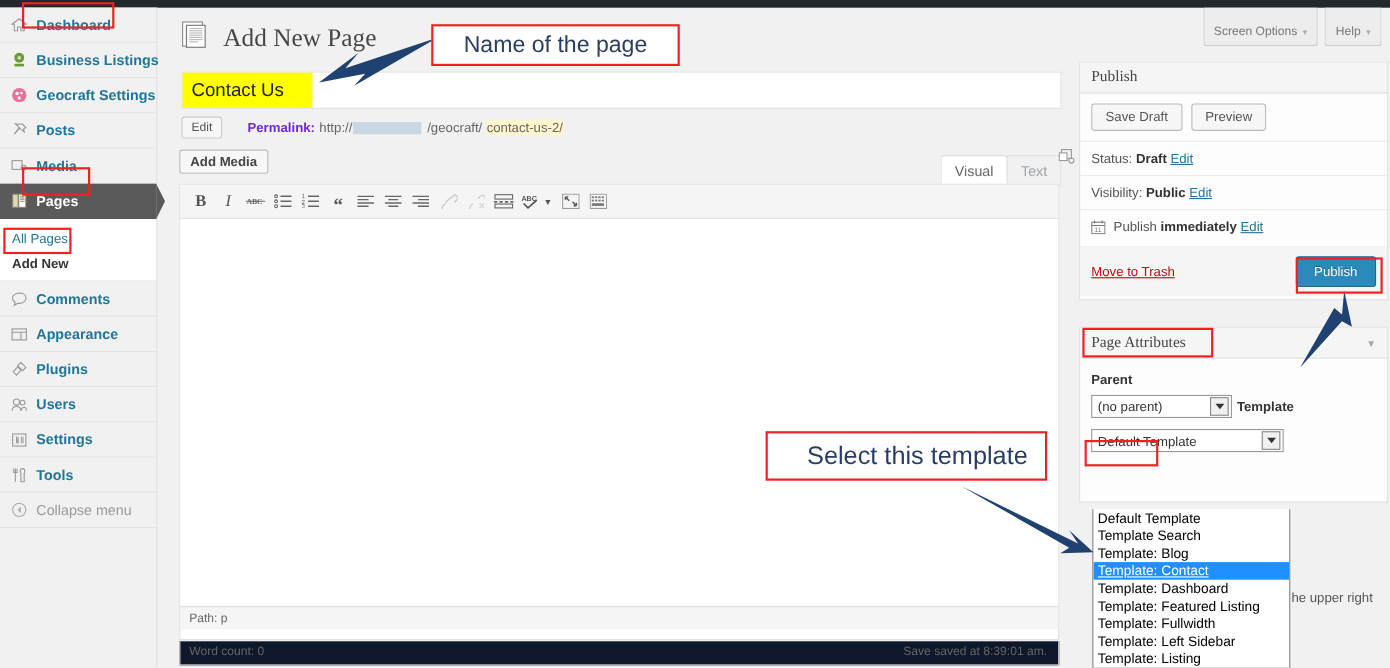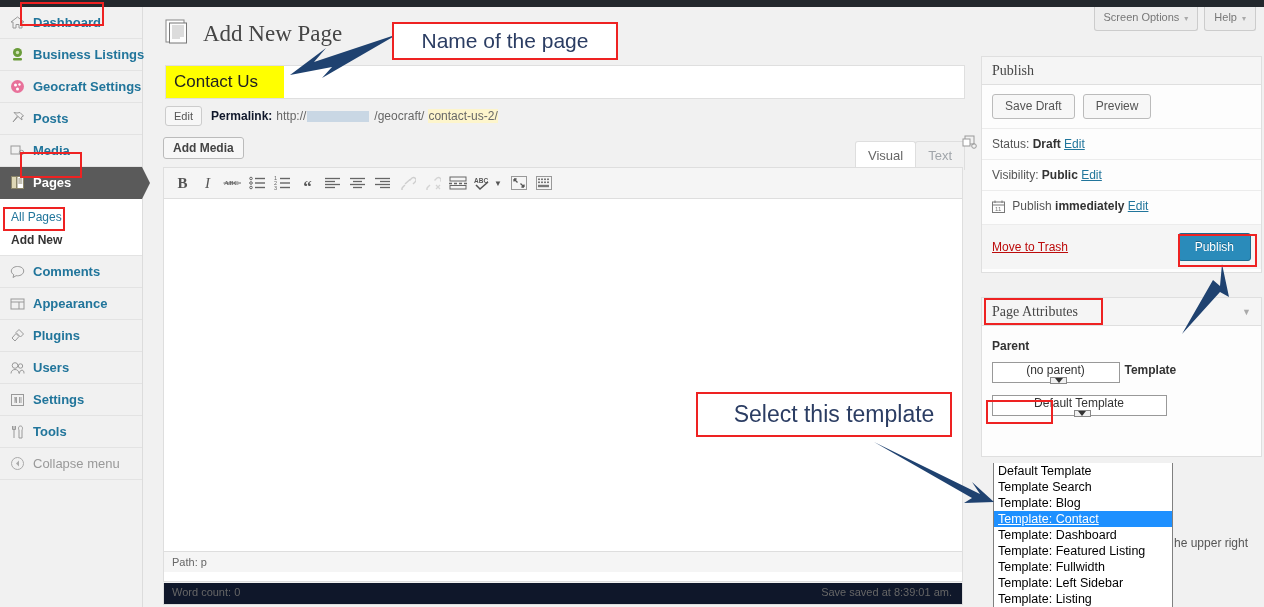--- a/index.html
+++ b/index.html
@@ -49,21 +49,21 @@
   }
   .ico svg { display: block; }
 
   
   .content { position: absolute; top: 7px; left: 143px; width: 1121px; height: 600px; }
 
   .screen-meta { position: absolute; top: 0px; right: 8px; display: flex; gap: 6px; }
   .meta-btn {
     background: #ededed; border: 1px solid #ccc; border-top: none;
     border-radius: 0 0 3px 3px; font-size: 11px; color: #777;
-    padding: 4px 9px 5px 9px; line-height: 12px; white-space: nowrap;
+    padding: 16px 9px 5px 9px; line-height: 12px; white-space: nowrap;
   }
   .meta-btn .caret { font-size: 8px; margin-left: 5px; color: #aaa; }
 
   .page-title-row {
     position: absolute; top: 12px; left: 22px; display: flex; align-items: center;
   }
   .page-title-row .pt-icon { margin-right: 11px; }
   .page-title {
     font-family: "Liberation Serif", serif; font-size: 23px;
     font-weight: normal; color: #464646; line-height: 28px;
@@ -82,21 +82,21 @@
 
   
   .permalink {
     position: absolute; top: 99px; left: 22px; display: flex; align-items: center;
     font-size: 12px; color: #666;
   }
   .btn-small {
     background: #f7f7f7; border: 1px solid #ccc; border-radius: 3px;
     font-size: 11px; color: #555; padding: 2px 8px; line-height: 14px;
   }
-  .permalink .pl-label { font-weight: bold; color: #0f172a; margin-left: 9px; }
+  .permalink .pl-label { font-weight: bold; color: #6d28d9; margin-left: 23px; }
   .permalink .pl-url { color: #666; margin-left: 4px; }
   .pl-redact {
     display: inline-block; width: 62px; height: 11px; background: #c9d7e4;
     vertical-align: -1px; margin: 0 1px;
   }
   .pl-slug { background: #fdf5cc; }
 
   
   .add-media {
     position: absolute; top: 131px; left: 163px;
@@ -181,21 +181,21 @@
     color: #fff; font-size: 12px; padding: 5px 16px; line-height: 16px;
     text-shadow: 0 -1px 0 rgba(0,0,0,.3); box-shadow: inset 0 1px 0 rgba(255,255,255,.25);
   }
 
   #attr-box { top: 297px; left: 981px; width: 281px; height: 160px; }
   .attr-body { padding: 10px 10px 8px 10px; }
   .attr-label { font-size: 12px; font-weight: bold; color: #333; margin-bottom: 7px; display: inline-block; }
   .selectbox {
     display: inline-flex; align-items: center; justify-content: space-between;
     background: #fff; border: 1px solid #999; height: 21px; font-size: 12px;
-    color: #333; padding-left: 5px; margin-bottom: 10px; flex-direction: column;
+    color: #333; padding-left: 5px; margin-bottom: 10px;
   }
   .selectbox .sb-text { padding-right: 6px; white-space: nowrap; }
   .sel-arrow {
     width: 17px; height: 17px; margin: 0 2px; background: #f0f0f0;
     border: 1px solid #888; display: flex; align-items: center; justify-content: center;
   }
   .sel-arrow i {
     width: 0; height: 0; border-left: 4px solid transparent;
     border-right: 4px solid transparent; border-top: 5px solid #333;
   }

